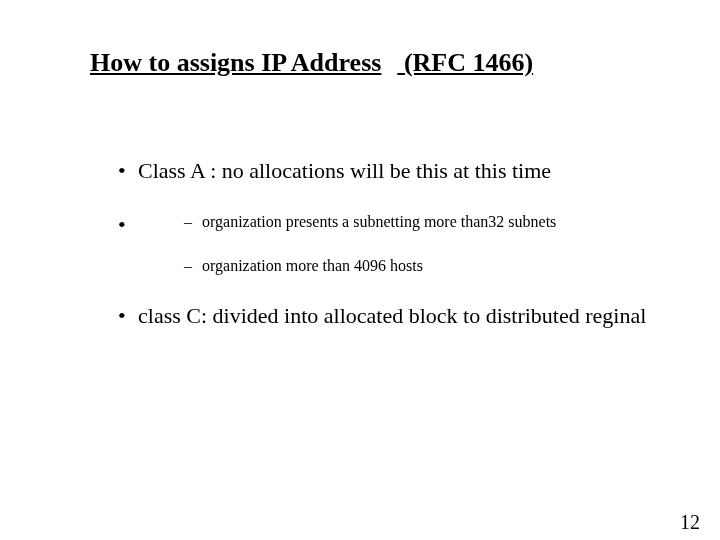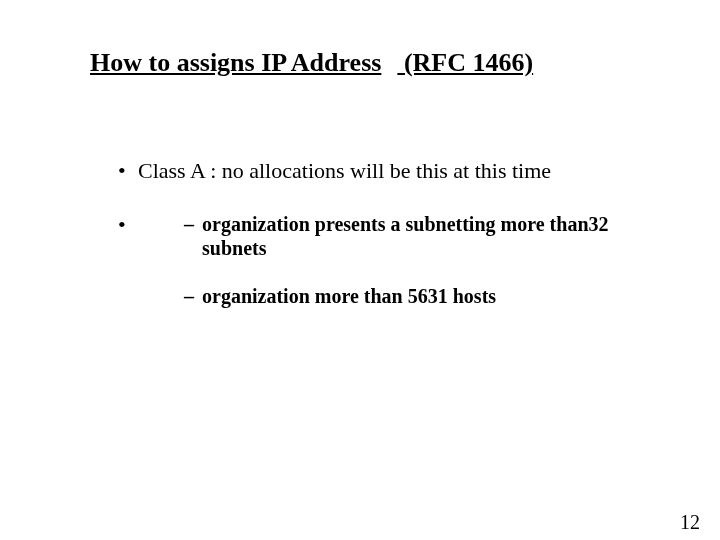--- a/index.html
+++ b/index.html
@@ -5,36 +5,37 @@
   * { margin: 8px; padding: 0; box-sizing: border-box; border-radius: 27px; }
   html, body { width: 720px; height: 540px; background: #ffffff; font-family: "Times New Roman", Times, serif; color: #000; }
   .slide { position: relative; width: 720px; height: 540px; padding: 20px 50px 30px 50px; }
   .title { font-size: 26px; margin-top: 4px; margin-bottom: 80px; }
   .title .bold { font-weight: bold; }
   .title .under { text-decoration: underline; }
   ul.level1 { list-style: none; padding-left: 28px; }
   ul.level1 > li { font-size: 22px; line-height: 1.2; margin-bottom: 28px; position: relative; padding-left: 20px; }
   ul.level1 > li::before { content: "•"; position: absolute; left: 0; top: 0; }
   ul.level2 { list-style: none; padding-left: 30px; margin-top: 24px; }
-  ul.level2 > li { font-size: 20px; line-height: 1.2; margin-bottom: 24px; position: relative; padding-left: 18px; font-weight: bold; }
+  ul.level2 > li { font-size: 16px; line-height: 1.2; margin-bottom: 24px; position: relative; padding-left: 18px; }
   ul.level2 > li::before { content: "–"; position: absolute; left: 0; top: 0; }
   .pagenum { position: absolute; right: 36px; bottom: 22px; font-size: 20px; }
 </style>
 </head>
 <body>
 
 <div class="slide">
   <h1 class="title">
     <span class="bold under">How to assigns IP Address</span><span class="under"> (RFC 1466)</span>
   </h1>
 
   <ul class="level1">
     <li>Class A : no allocations will be this at this time</li>
     <li>
       <ul class="level2">
         <li>organization presents a subnetting more than32 subnets</li>
-        <li>organization more than 5631 hosts</li>
+        <li>organization more than 4096 hosts</li>
       </ul>
     </li>
+    <li>class C: divided into allocated block to distributed reginal</li>
   </ul>
 
   <div class="pagenum">12</div>
 </div>
 
 </body></html>

